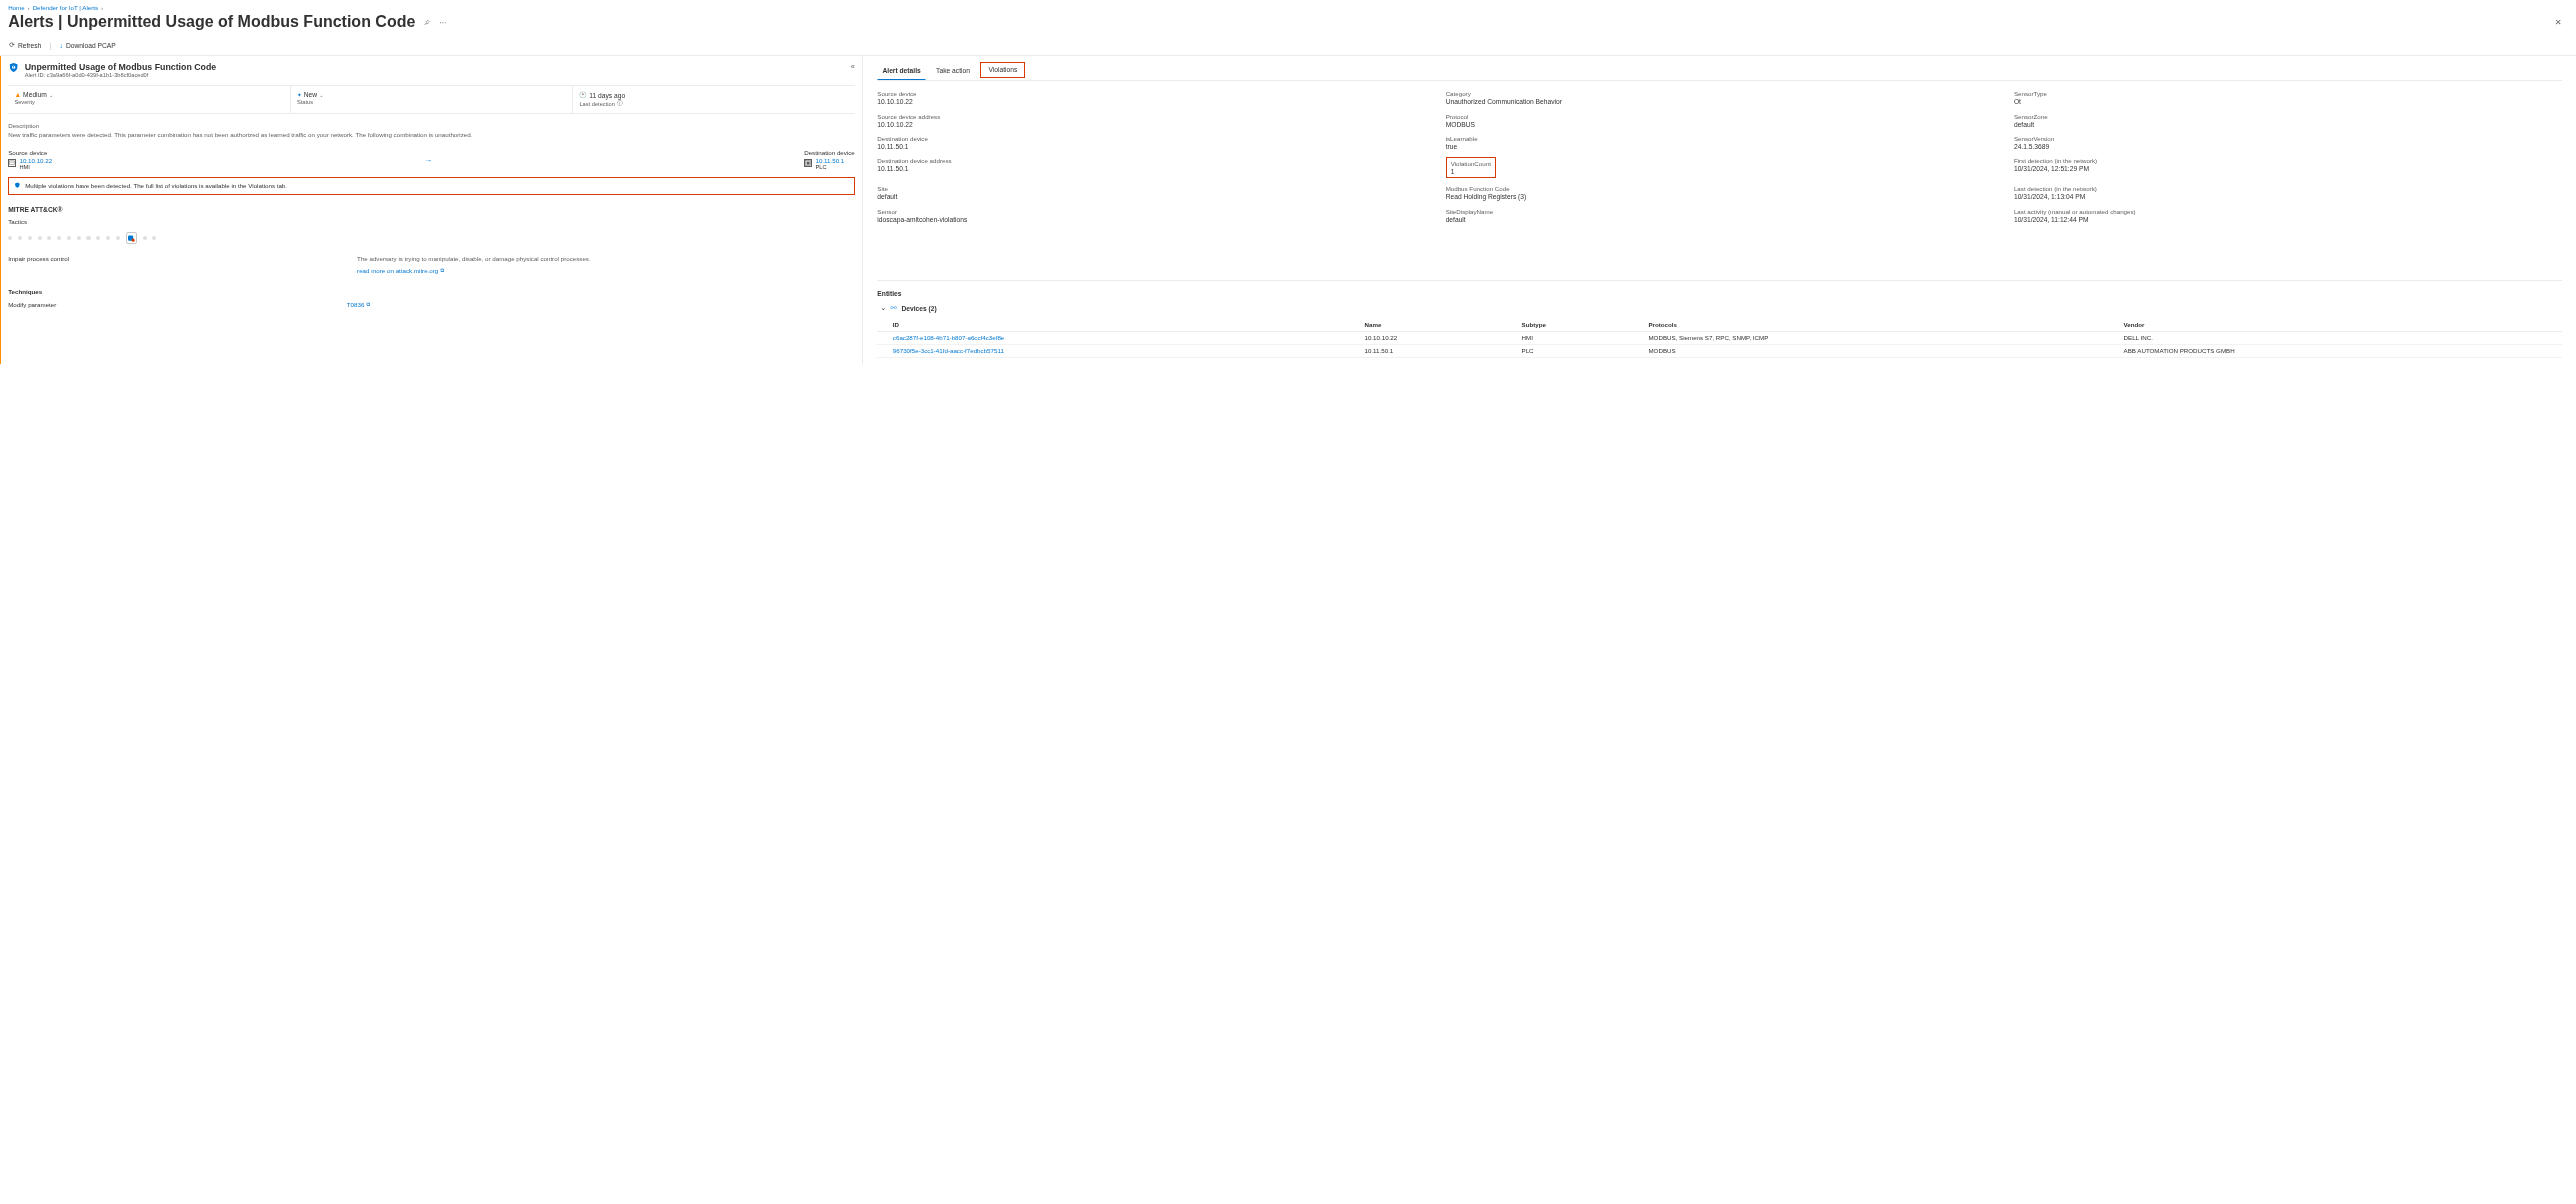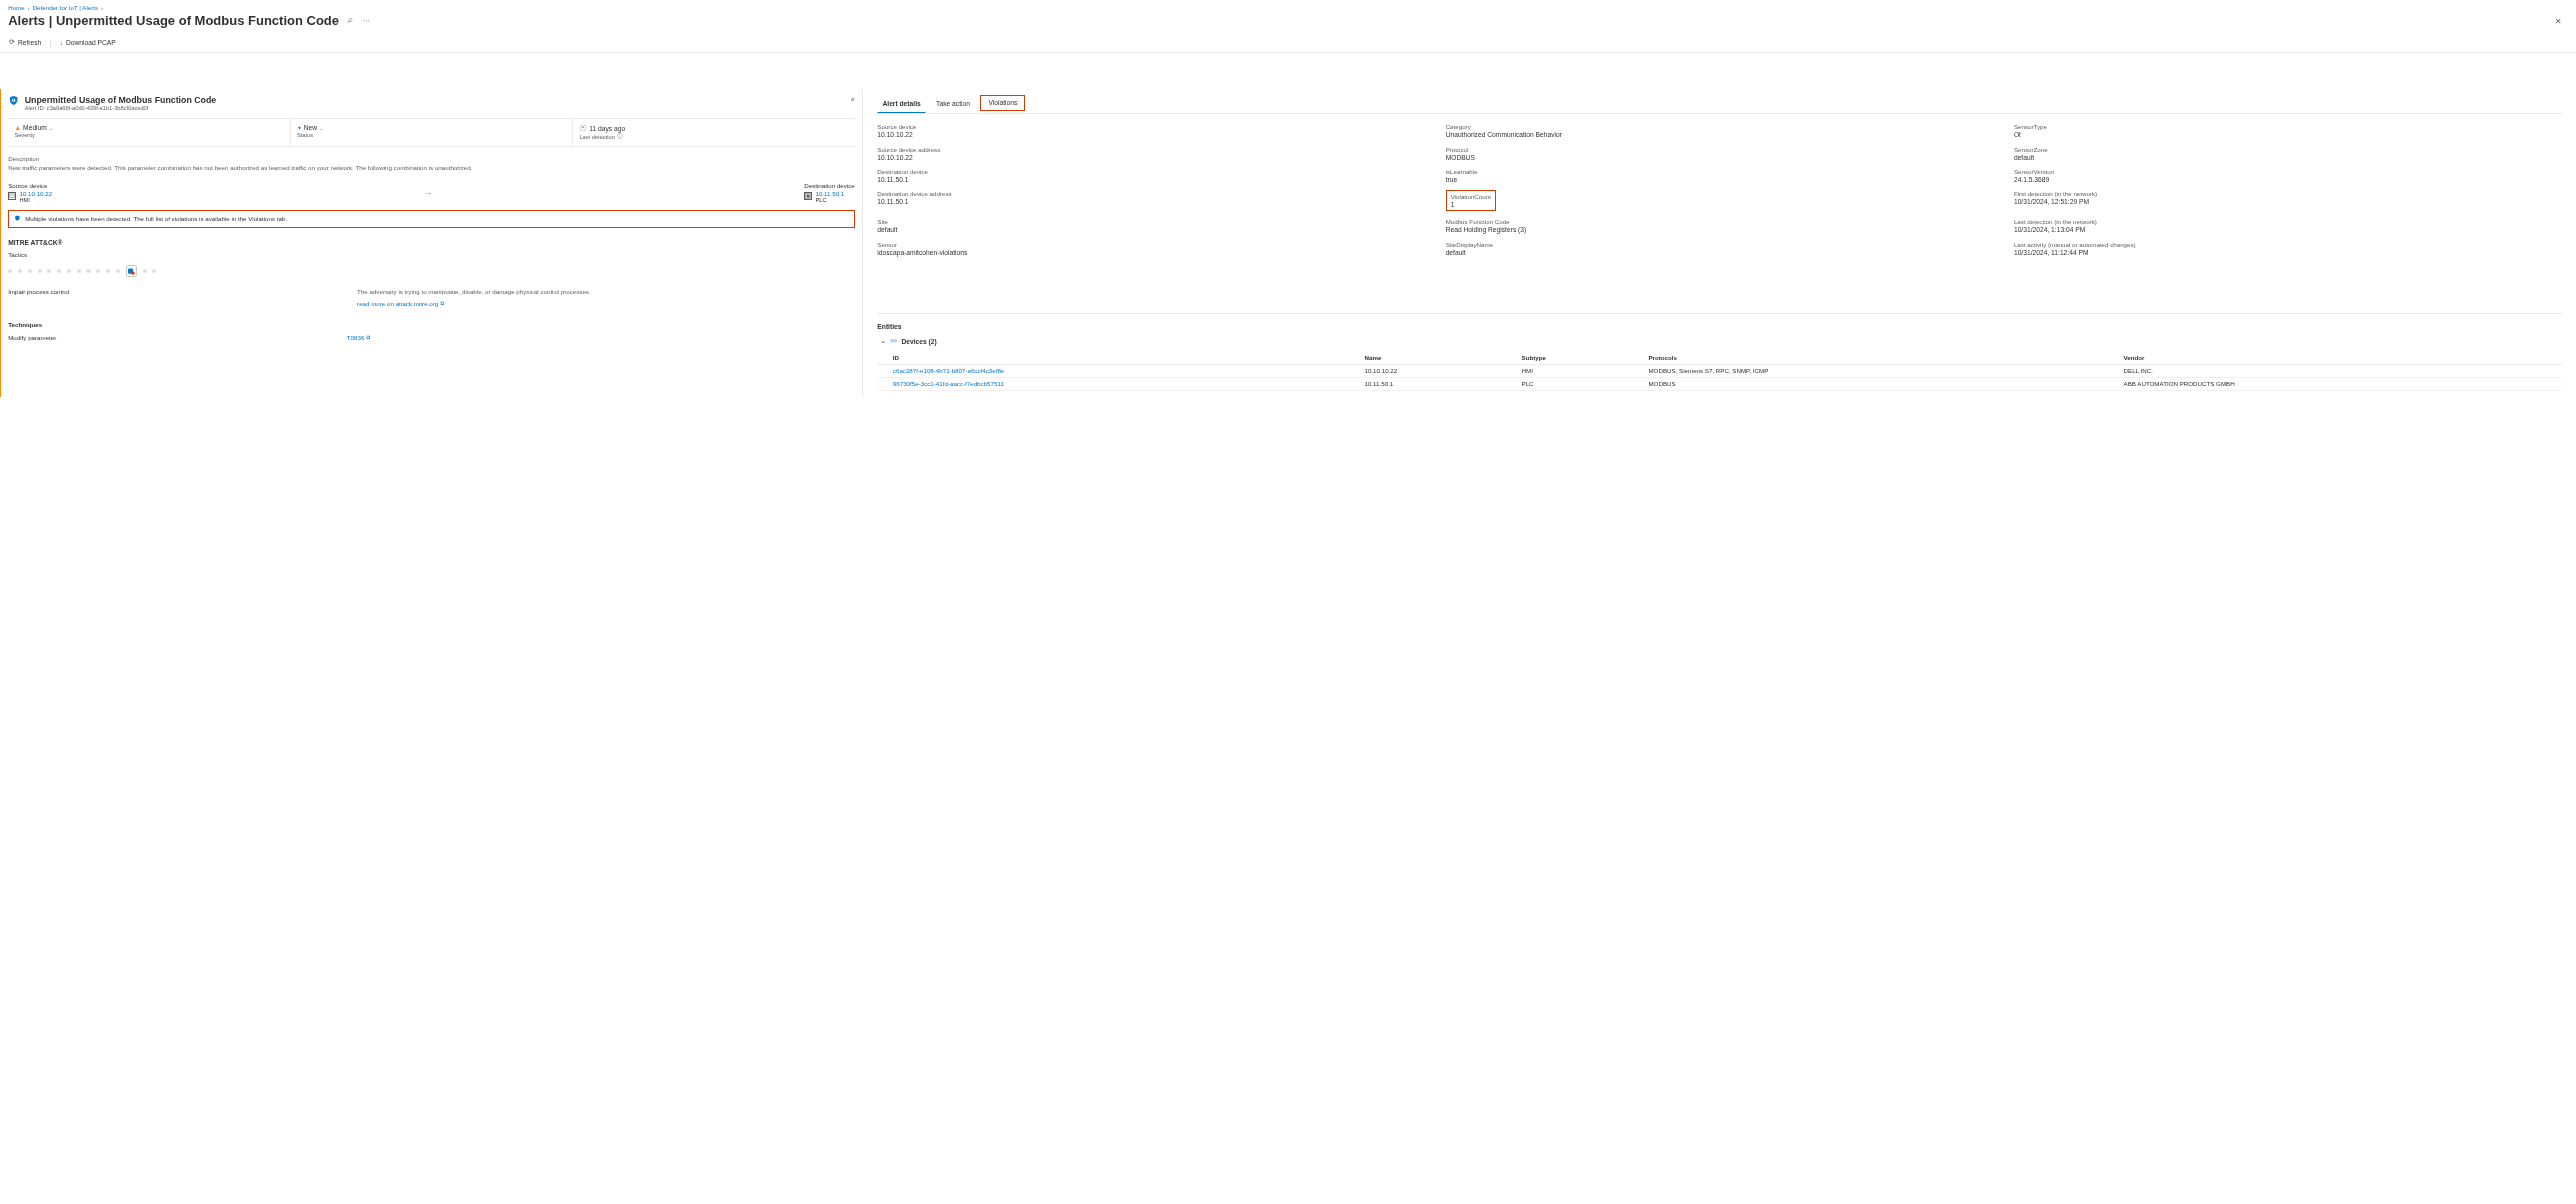--- a/index.html
+++ b/index.html
@@ -3,29 +3,29 @@
   <meta charset="utf-8">
   <style>
     * { box-sizing: border-box; margin: 0; padding: 0; }
     body { font-family: "Segoe UI", -apple-system, sans-serif; font-size: 6.7px; color: #323130; background: #fff; }
     a { color: #0078d4; text-decoration: none; cursor: pointer; }
 
     .breadcrumbs { display: flex; align-items: center; gap: 3.1px; padding: 4.1px 8.2px 1px; font-size: 6.2px; }
     .breadcrumbs .sep { color: #605e5c; font-size: 5.2px; }
 
     .page-title-row { display: flex; align-items: center; gap: 5.2px; padding: 1px 8.2px 5.2px; }
-    .page-title { font-size: 13px; font-weight: 600; text-align: right; }
+    .page-title { font-size: 16px; font-weight: 600; text-align: right; }
     .icon-btn { background: none; border: none; cursor: pointer; color: #605e5c; font-size: 7.2px; display: inline-flex; align-items: center; padding: 2.1px; }
     .close-btn { margin-left: auto; font-size: 8.2px; padding-right: 6.2px; }
 
     .toolbar { display: flex; align-items: center; gap: 7.2px; padding: 3.1px 8.2px; border-bottom: 0.5px solid #edebe9; font-size: 6.7px; }
     .toolbar-btn { background: none; border: none; cursor: pointer; color: #323130; display: inline-flex; align-items: center; gap: 3.1px; font-size: 6.7px; padding: 2.1px 1px; }
     .toolbar-sep { color: #c8c6c4; }
 
-    .content { display: flex; margin-top: 36px; }
+    .content { display: flex; }
     .left-pane { width: 33.5%; border-right: 0.5px solid #edebe9; border-left: 1.5px solid #ff8c00; padding: 6.2px 7.2px; }
     .right-pane { flex: 1; padding: 6.2px 14.4px; }
 
     .alert-header { display: flex; align-items: flex-start; gap: 5.2px; position: relative; }
     .shield-icon-svg { width: 11.3px; height: 11.3px; flex-shrink: 0; }
     .alert-title { font-size: 8.8px; font-weight: 600; }
     .alert-id { font-size: 5.7px; color: #605e5c; }
     .collapse-icon { position: absolute; right: 0; top: 0; cursor: pointer; color: #605e5c; font-size: 7.2px; }
 
     .meta-row { display: flex; margin-top: 7.2px; border-top: 0.5px solid #edebe9; border-bottom: 0.5px solid #edebe9; }

